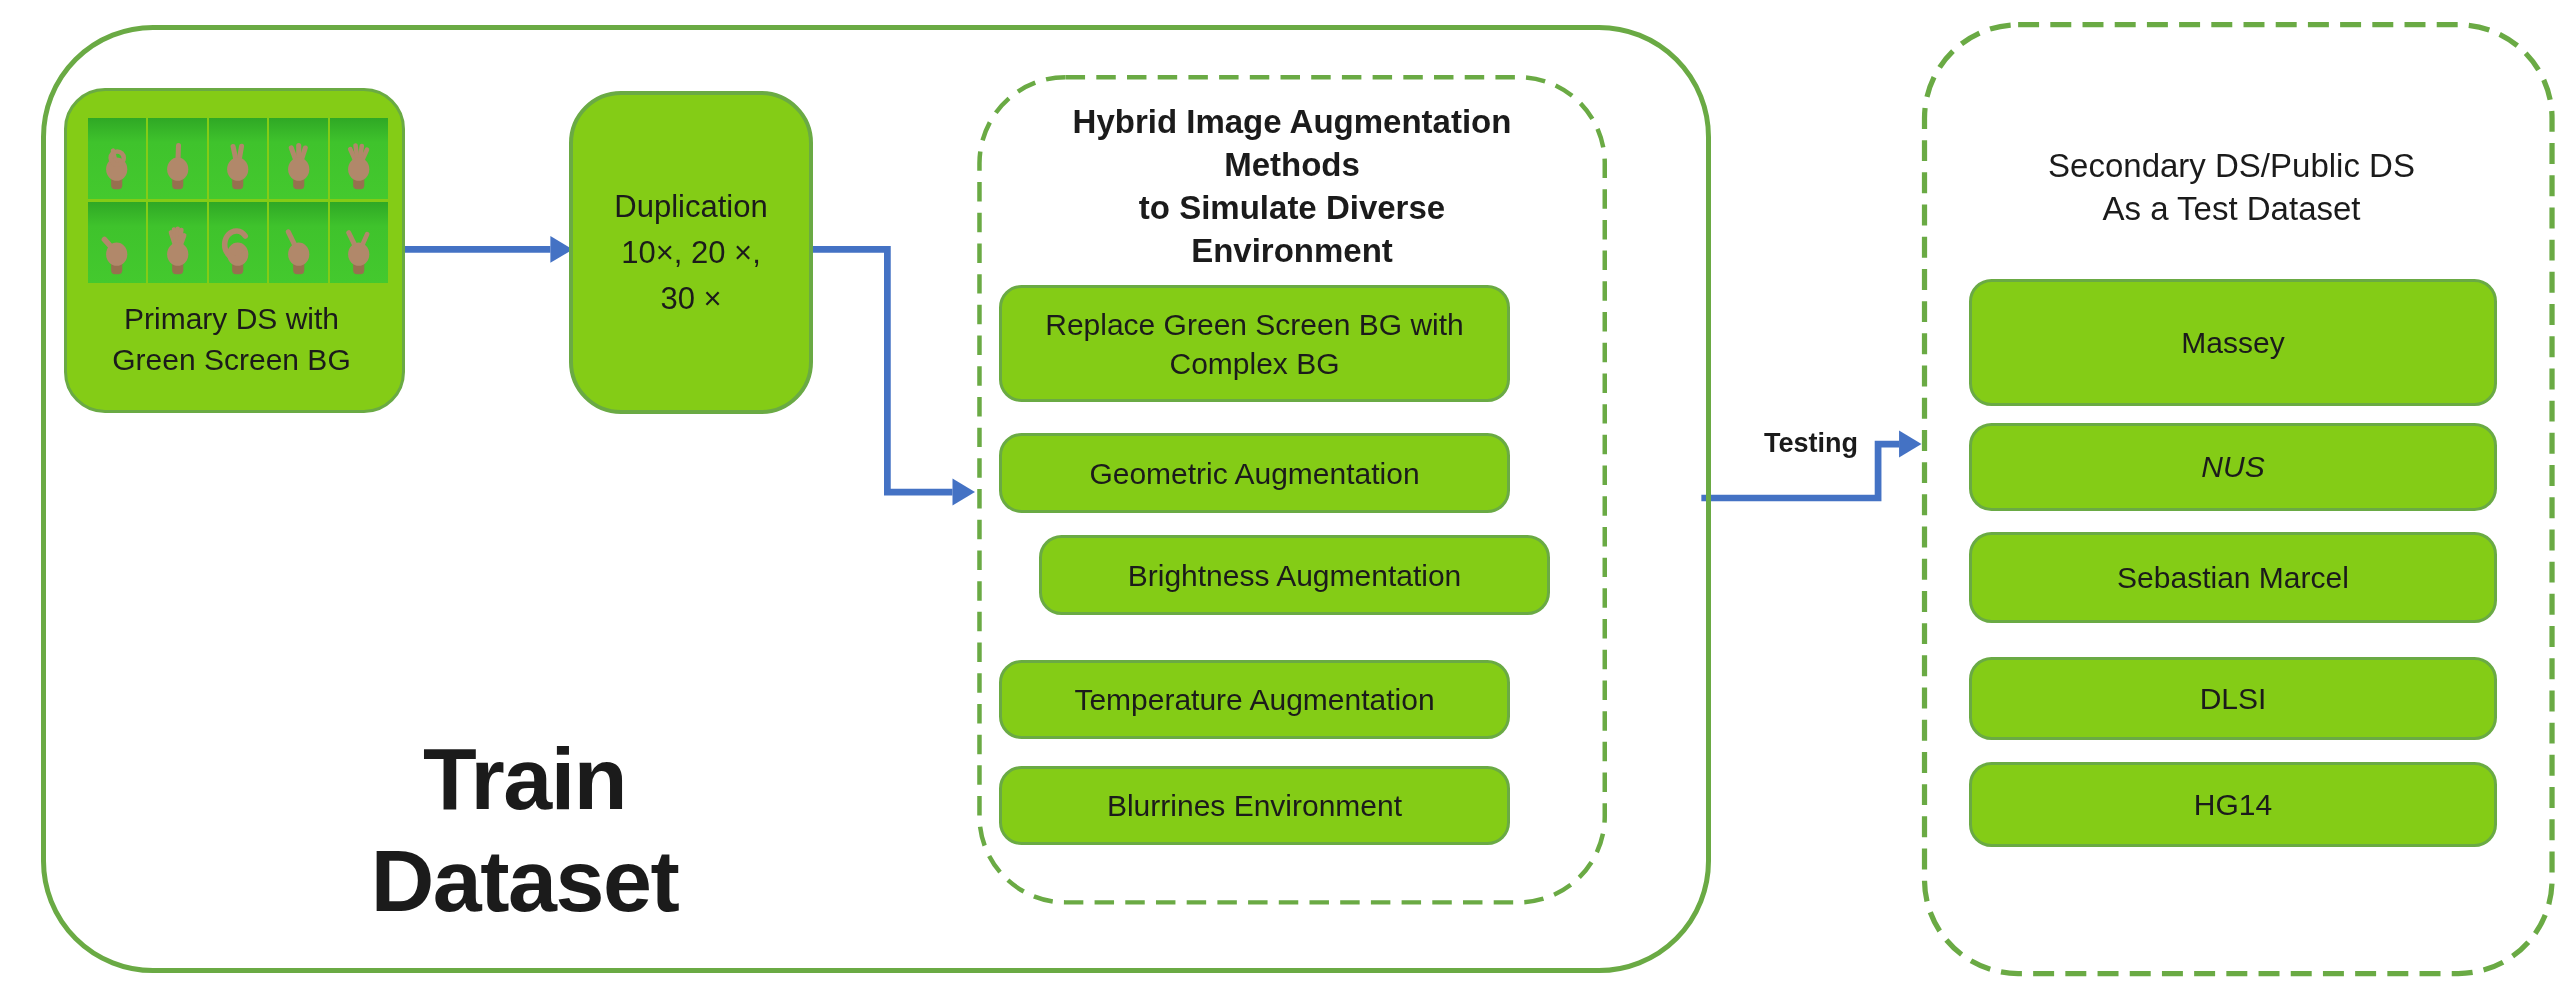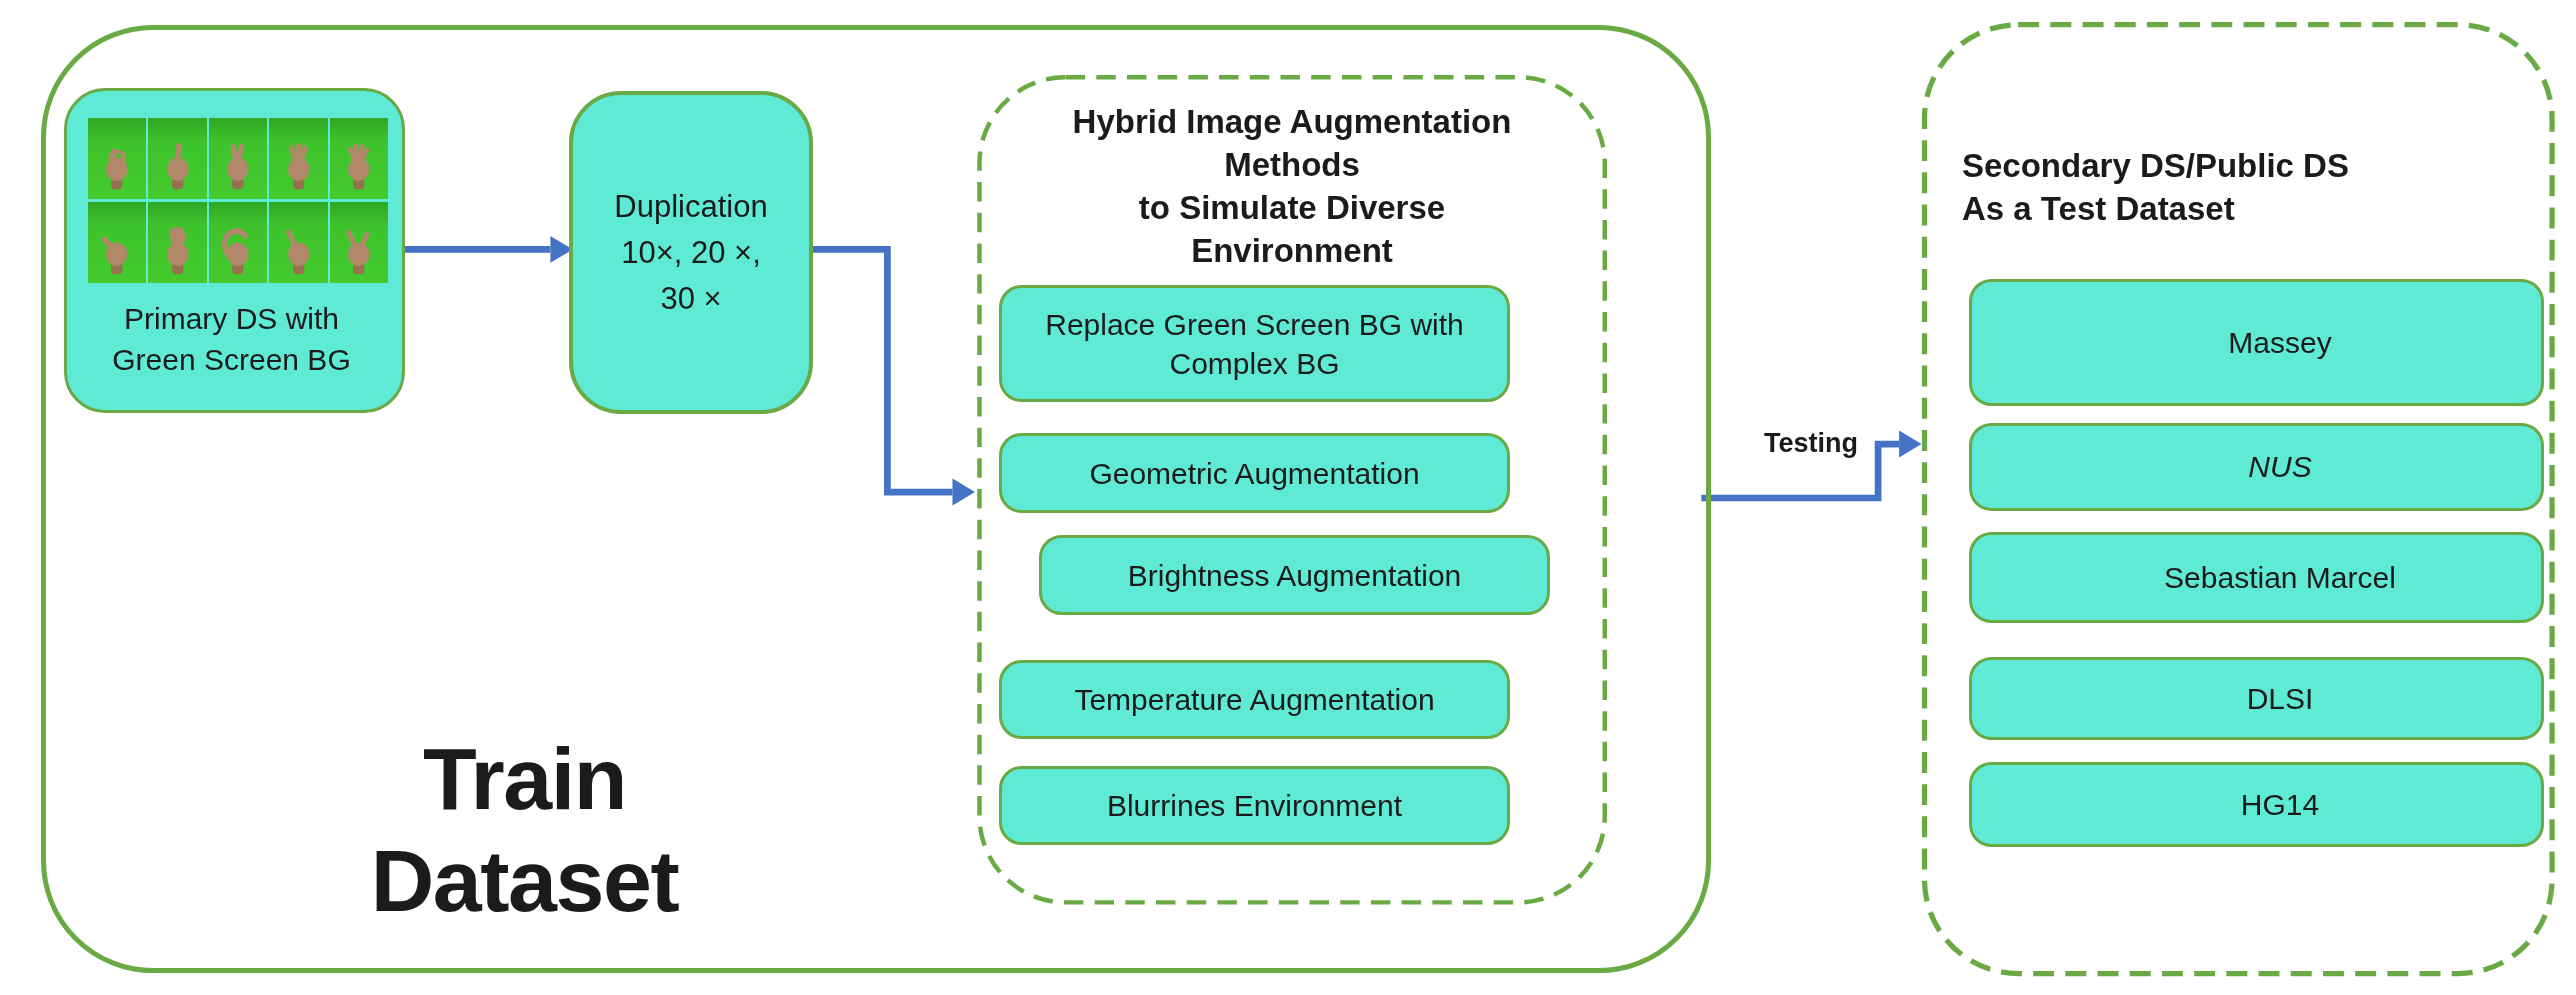--- a/index.html
+++ b/index.html
@@ -1,21 +1,21 @@
 <!DOCTYPE html>
 <html style="font-size:12px"><head>
 <meta charset="utf-8">
 <style>
   html,body{margin:0;padding:0;background:#ffffff;width:2576px;height:996px;overflow:hidden;
     font-family:"Liberation Sans", sans-serif;color:#1b1b1b;}
   #stage{position:relative;width:2576px;height:996px;background:#ffffff;}
   svg.layer{position:absolute;left:0;top:0;width:2576px;height:996px;}
 
   
-  .gbox{position:absolute;border:3.7px solid #6aaa44;border-radius:22.5px;background:#5eead4;
+  .gbox{position:absolute;border:3.7px solid #6aaa44;border-radius:22.5px;background:#84cc16;
         display:flex;align-items:center;justify-content:center;text-align:center;}
   .outer-box{left:41px;top:25px;width:1660px;height:938px;border-width:5.2px;border-radius:112px;background:transparent;}
   .primary-box{left:64px;top:88px;width:335px;height:319px;border-radius:41px;display:block;}
   .dup-box{left:569px;top:91px;width:236px;height:315px;border-width:4.5px;border-radius:52px;}
 
   .multiline{white-space:pre-line;}
 
   .primary-label{position:absolute;left:64px;top:298px;width:335px;text-align:center;
                  font-size:30px;line-height:41px;}
   .dup-label{font-size:31px;line-height:46px;}
@@ -28,23 +28,23 @@
   .aug-item{left:999px;width:511px;font-size:30px;line-height:39px;padding:0 22px;box-sizing:border-box;}
   .aug1{top:285px;height:117px;}
   .aug2{top:433px;height:80px;}
   .aug3{top:535px;height:80px;margin-left:40px;}
   .aug4{top:660px;height:79px;}
   .aug5{top:766px;height:79px;}
 
   .testing-label{position:absolute;left:1662px;top:428px;width:196px;text-align:right;
                  font-weight:bold;font-size:27px;}
 
-  .ds-title{position:absolute;left:1962px;top:144px;width:539px;
-            font-weight:bold;font-size:33px;line-height:43px;}
-  .ds-item{left:1969px;width:522px;font-size:30px;padding-left:47px;}
+  .ds-title{position:absolute;left:1962px;top:144px;width:539px;text-align:center;
+            font-weight:normal;font-size:33px;line-height:43px;}
+  .ds-item{left:1969px;width:522px;font-size:30px;}
   .ds1{top:279px;height:121px;}
   .ds2{top:423px;height:82px;font-style:italic;}
   .ds3{top:532px;height:85px;}
   .ds4{top:657px;height:77px;}
   .ds5{top:762px;height:79px;}
 
   
   .hand-grid{position:absolute;left:88px;top:118px;width:300px;height:165px;
              display:grid;grid-template-columns:repeat(5,1fr);grid-template-rows:1fr 1fr;
              gap:3.7px 2.2px;}

